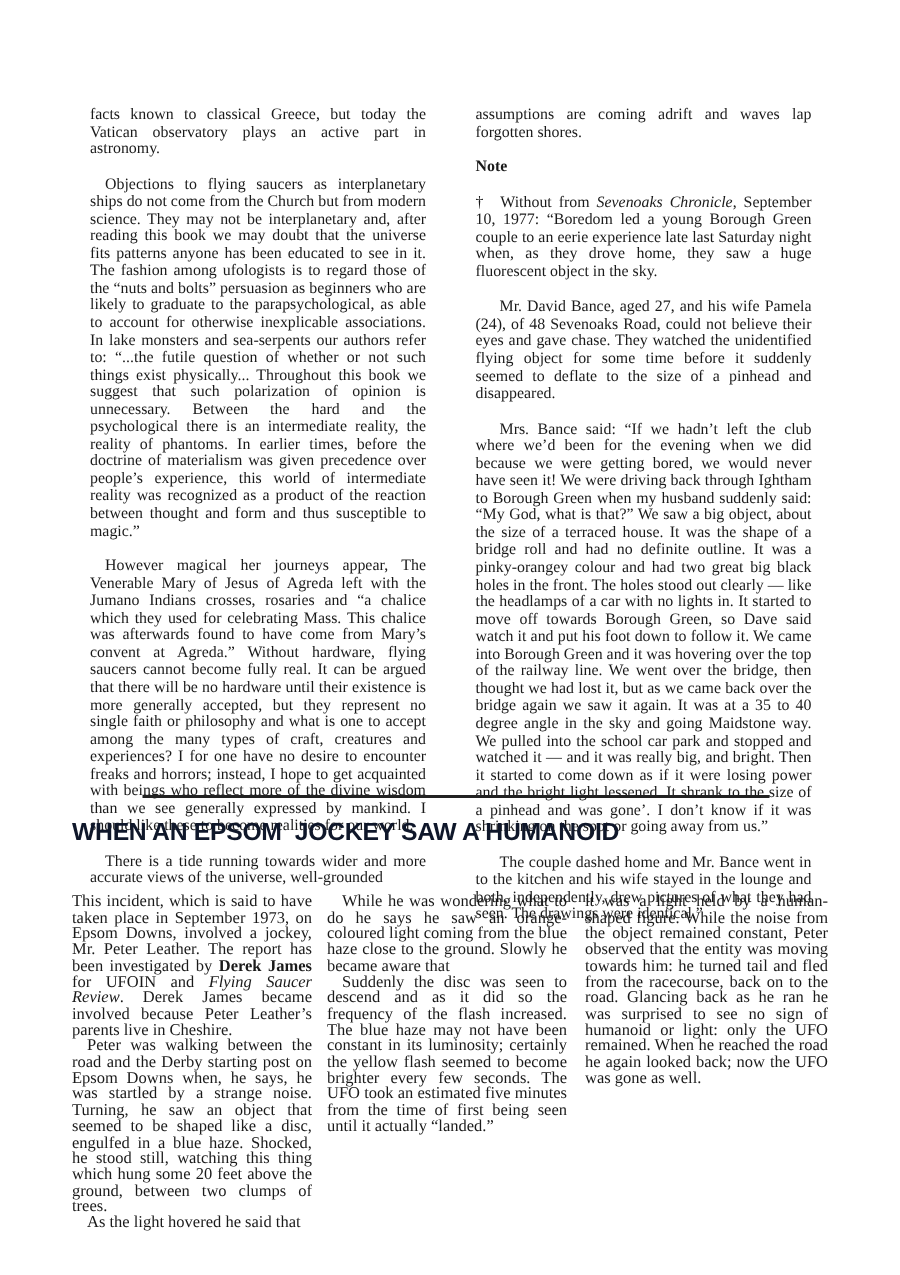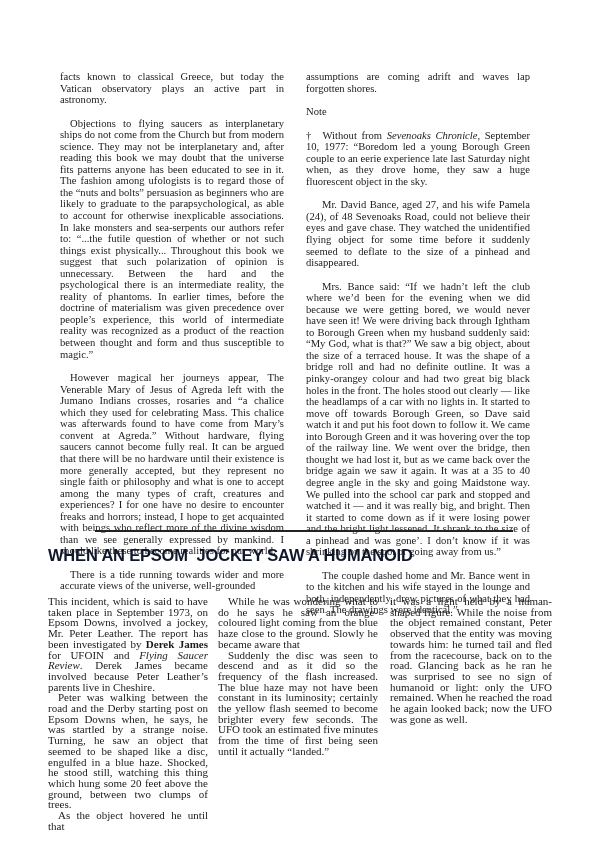--- a/index.html
+++ b/index.html
@@ -7,22 +7,22 @@
       width: 600px; height: 850px; background: #ffffff; position: relative; overflow: hidden;
       color: #1a1a1a;
       font-family: "Liberation Serif", "DejaVu Serif", serif;
     }
     .col {
       position: absolute; text-align: justify; font-size: 10.6px; line-height: 11.55px;
     }
     .col p { margin: 12px; text-indent: 10px; }
     .col p.noindent { text-indent: 0; }
     #col-top-left { left: 48px; top: 59px; width: 248px; }
-    #col-top-right { left: 294px; top: 59px; width: 248px; }
-    .note-heading { font-weight: normal; text-indent: 0 !important; }
+    #col-top-right { left: 305px; top: 59px; width: 248px; }
+    .note-heading { font-weight: bold; text-indent: 0 !important; }
     .rule { position: absolute; left: 95px; top: 530px; width: 418px; height: 2px; background: #222; }
     .headline {
       position: absolute; left: 48px; top: 545px; width: 520px;
       font-family: "Liberation Sans", "DejaVu Sans", sans-serif; font-weight: bold;
       font-size: 16.5px; line-height: 21px; letter-spacing: -0.2px; color: #0f172a;
     }
     .headline div { white-space: nowrap; }
     .bcol { position: absolute; top: 596px; font-size: 11px; line-height: 10.7px; text-align: justify; }
     .bcol p { margin: 0; text-indent: 10px; }
     .bcol p.noindent { text-indent: 0; }
@@ -53,21 +53,21 @@
 
 <div class="rule"></div>
 
 <div class="headline">
   <div style="white-space:pre">WHEN AN EPSOM  JOCKEY SAW A HUMANOID</div>
 </div>
 
 <div id="bcol-1" class="bcol">
   <p class="noindent"><span>This incident, which is said to have taken place in September 1973, on Epsom Downs, involved a jockey, Mr. Peter Leather. The report has been investigated by </span><b>Derek James</b><span> for UFOIN and </span><i>Flying Saucer Review</i><span>. Derek James became involved because Peter Leather’s parents live in Cheshire.</span></p>
   <p>Peter was walking between the road and the Derby starting post on Epsom Downs when, he says, he was startled by a strange noise. Turning, he saw an object that seemed to be shaped like a disc, engulfed in a blue haze. Shocked, he stood still, watching this thing which hung some 20 feet above the ground, between two clumps of trees.</p>
-  <p>As the object hovered he until that</p>
+  <p>As the light hovered he said that</p>
 </div>
 
 <div id="bcol-2" class="bcol">
   <p>While he was wondering what to do he says he saw an orange-coloured light coming from the blue haze close to the ground. Slowly he became aware that</p>
   <p>Suddenly the disc was seen to descend and as it did so the frequency of the flash increased. The blue haze may not have been constant in its luminosity; certainly the yellow flash seemed to become brighter every few seconds. The UFO took an estimated five minutes from the time of first being seen until it actually “landed.”</p>
 </div>
 
 <div id="bcol-3" class="bcol">
   <p class="noindent">it was a light held by a human-shaped figure. While the noise from the object remained constant, Peter observed that the entity was moving towards him: he turned tail and fled from the racecourse, back on to the road. Glancing back as he ran he was surprised to see no sign of humanoid or light: only the UFO remained. When he reached the road he again looked back; now the UFO was gone as well.</p>
 </div>

